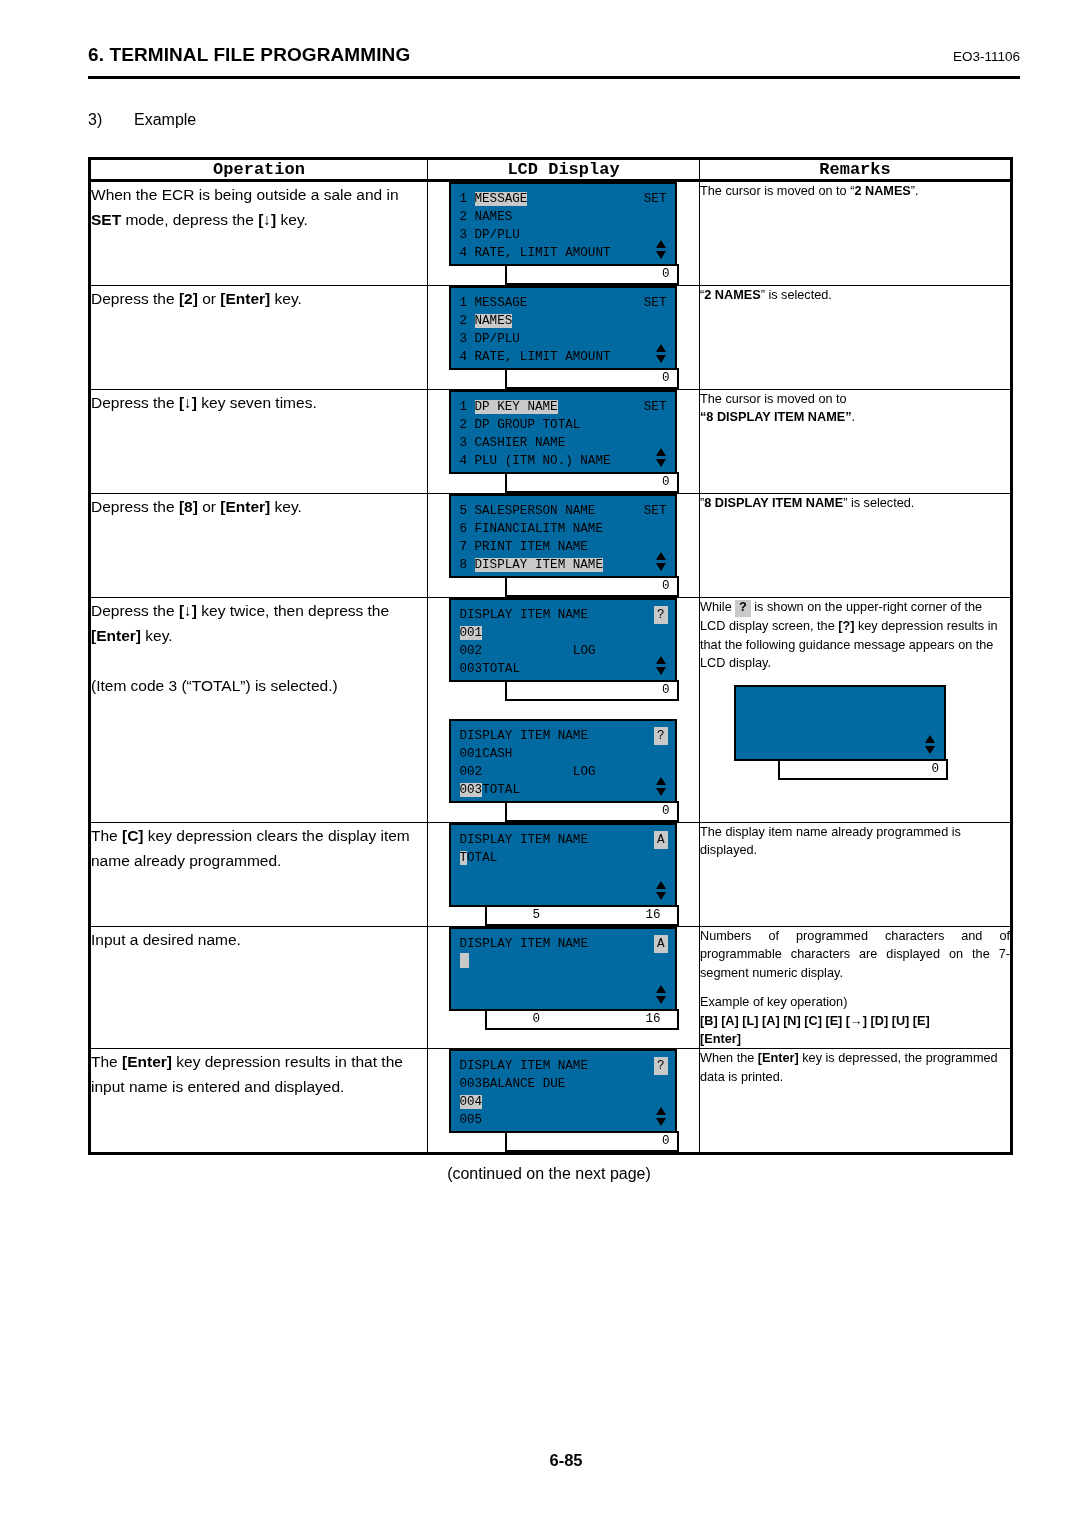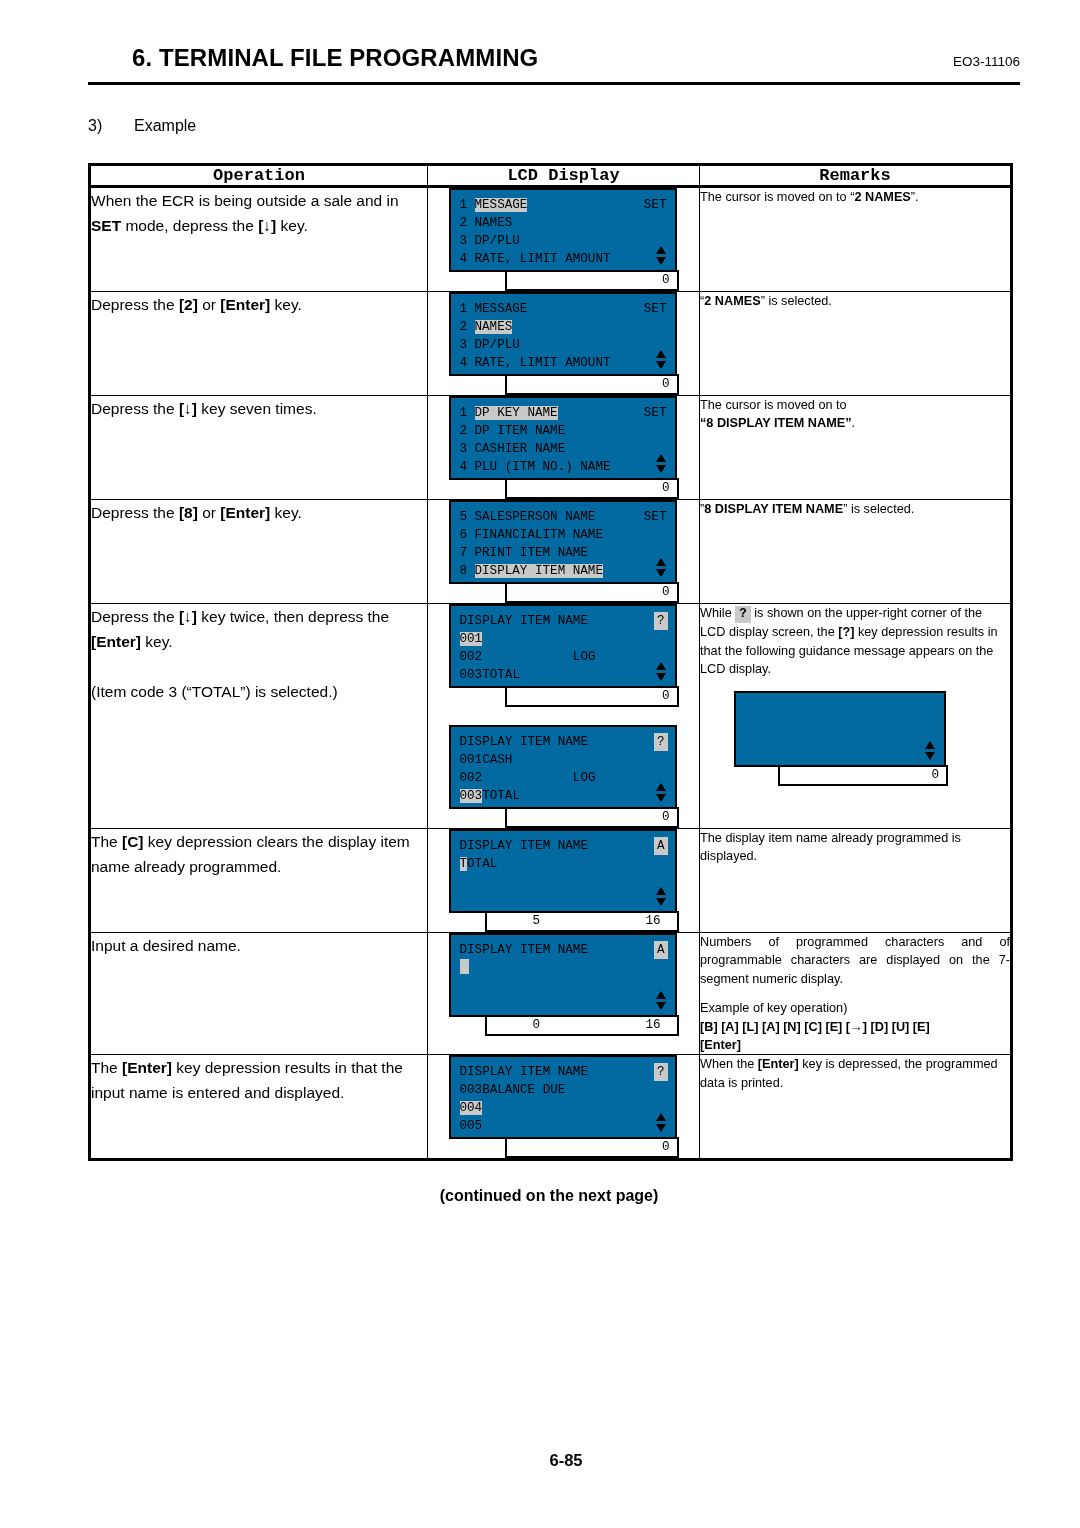--- a/index.html
+++ b/index.html
@@ -16,24 +16,23 @@
 
   .page { padding: 44px 60px 0 88px; position: relative; height: 100%; }
 
   
   .hdr-row {
     display: flex;
     align-items: baseline;
     justify-content: space-between;
   }
   .hdr-title {
-    font-size: 24px;
+    font-size: 19px;
     font-weight: bold;
     letter-spacing: 0.1px;
-    margin-left: 44px;
   }
   .hdr-code { font-size: 13.5px; }
   .hdr-sub {
     text-align: right;
     font-size: 13.5px;
     margin-top: 17px;
     padding-right: 2px;
   }
   .hdr-rule {
     margin-top: 10px;
@@ -186,23 +185,22 @@
 
   
   .guide { margin: 12px 0 0 34px; }
   .guide .screen { width: 212px; height: 76px; }
   .guide .numstrip { margin-left: 44px; width: 170px; }
 
   
   .cont {
     text-align: center;
     font-size: 16px;
-    margin-top: 26px;
+    margin-top: 10px;
     width: 922px;
-    font-weight: bold;
   }
   .pageno {
     position: absolute;
     bottom: 58px;
     left: 16px;
     width: 1080px;
     text-align: center;
     font-size: 16.5px;
     font-weight: bold;
     margin-left: 10px;
@@ -273,21 +271,21 @@
                 <span>0</span>
               </div></div></td>
           <td class="rem">
             <div>“<b>2 NAMES</b>” is selected.</div>
           </td>
         </tr>
         <tr>
           <td class="op">Depress the <b>[↓]</b> key seven times.</td>
           <td class="lcd"><div class="lcdwrap"><div class="screen">
                 <span class="ln"><span class="idx">1</span><span class="hl"><span>DP KEY NAME</span></span><span class="set">SET</span></span>
-                <span class="ln"><span class="idx">2</span><span>DP ITEM NAME</span></span>
+                <span class="ln"><span class="idx">2</span><span>DP GROUP TOTAL</span></span>
                 <span class="ln"><span class="idx">3</span><span>CASHIER NAME</span></span>
                 <span class="ln"><span class="idx">4</span><span>PLU (ITM NO.) NAME</span></span>
                 <span class="updown">
                   <i class="up"></i>
                   <i class="dn"></i>
                 </span>
               </div><div class="numstrip">
                 <span>0</span>
               </div></div></td>
           <td class="rem">

